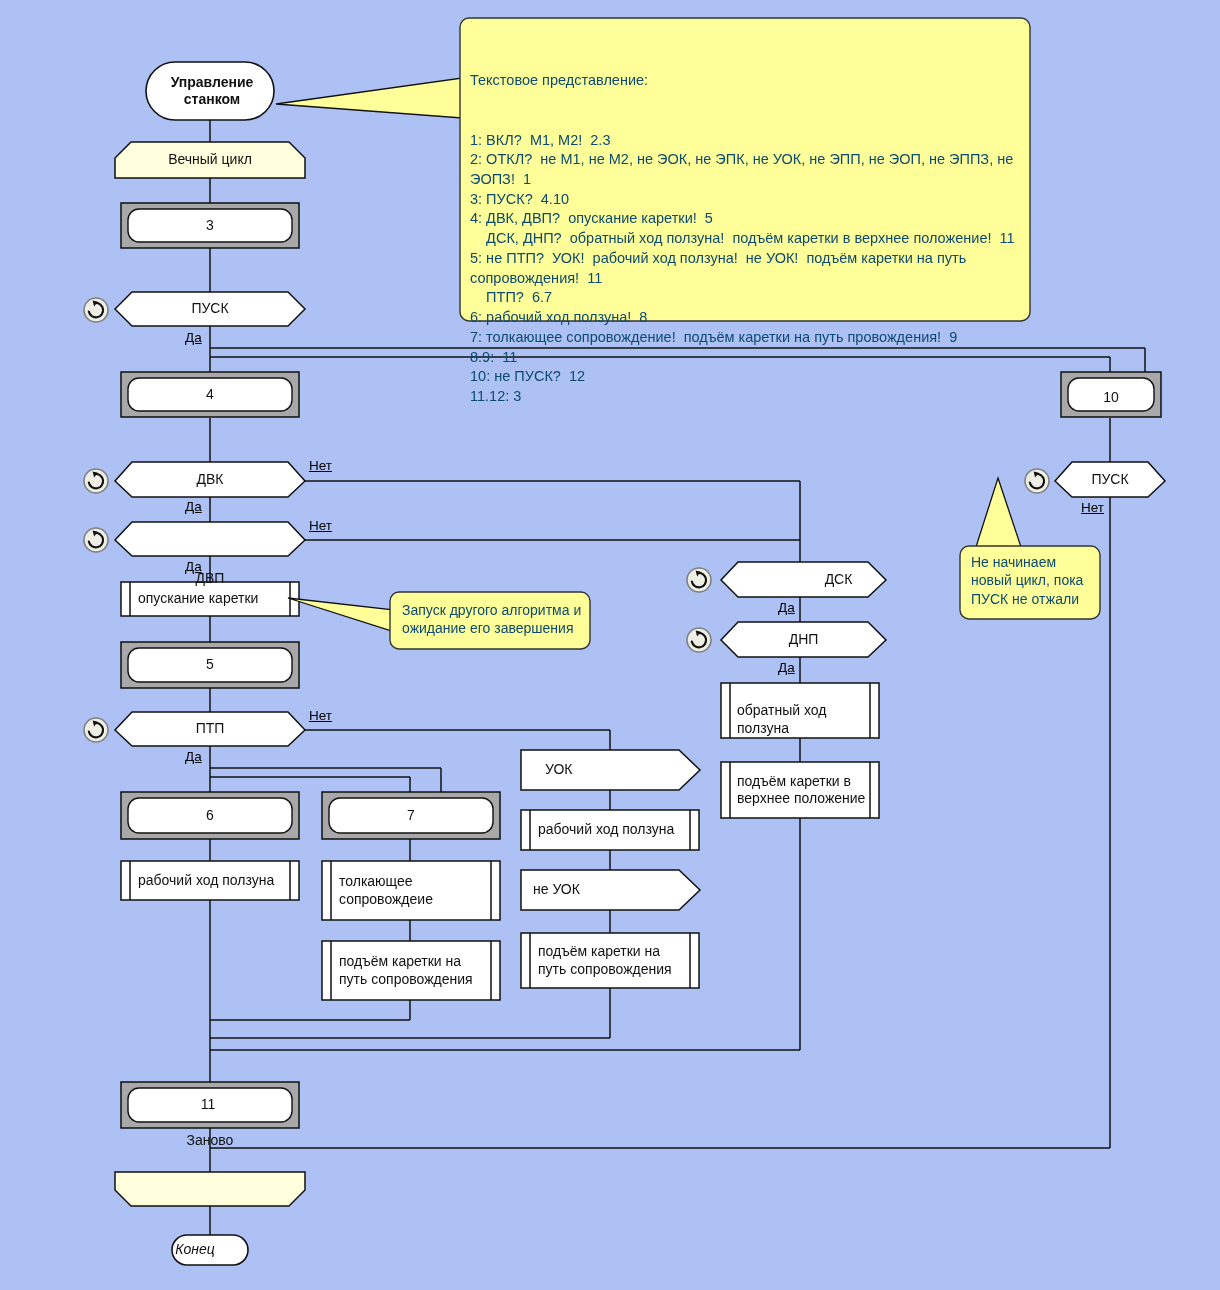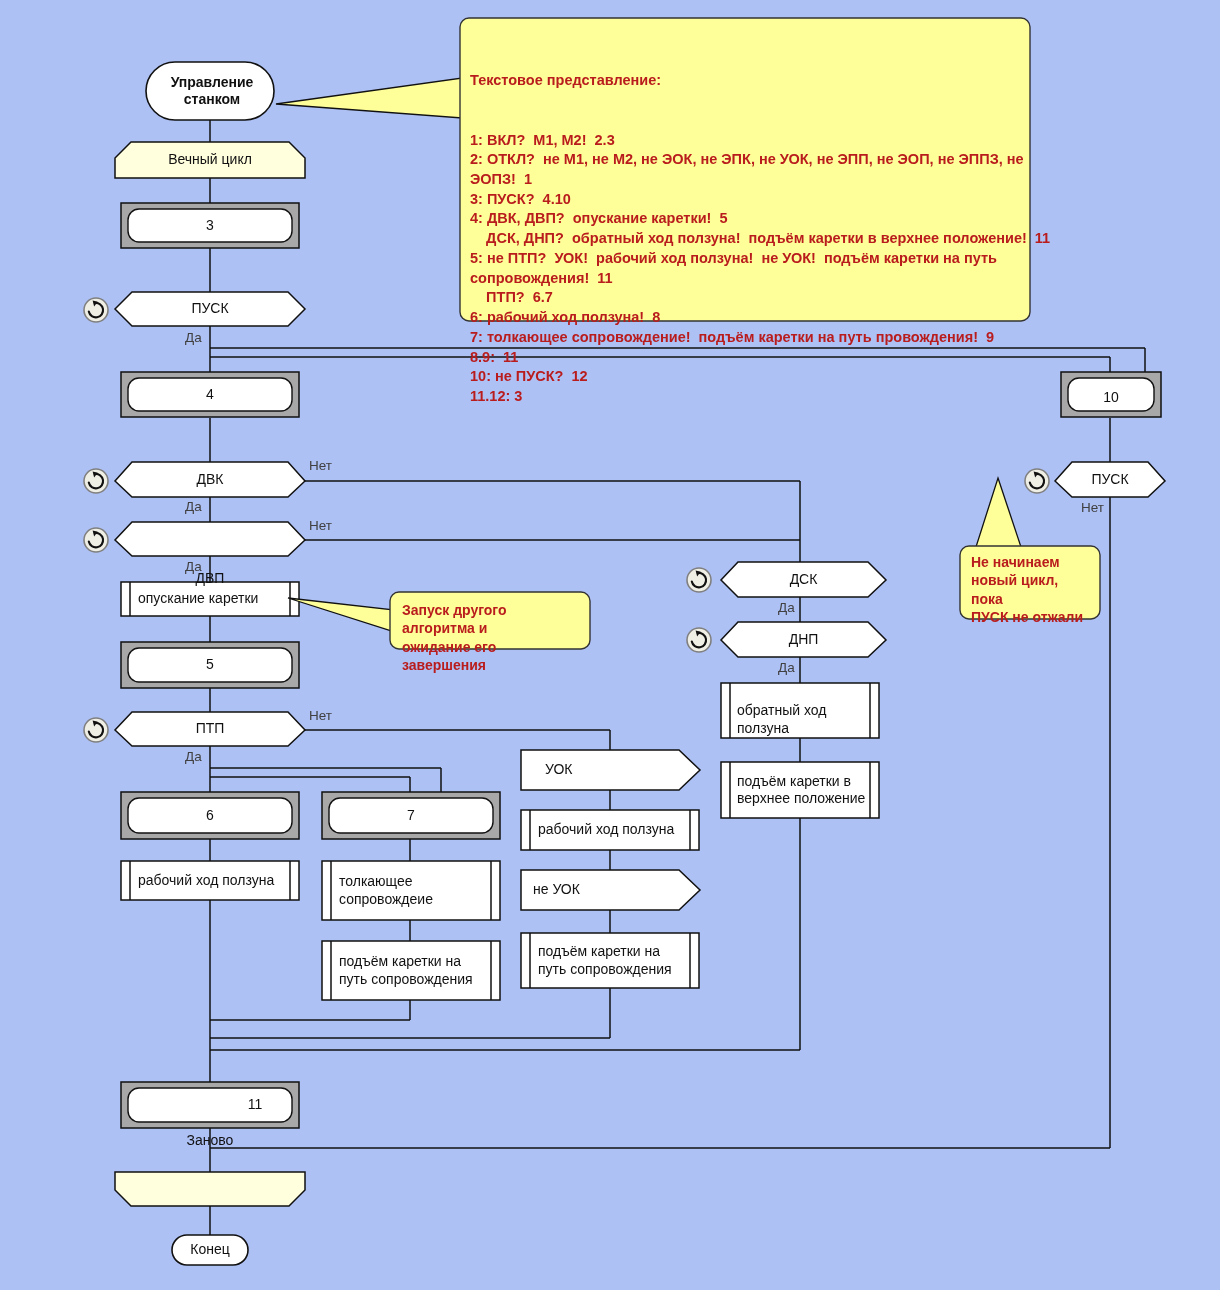--- a/index.html
+++ b/index.html
@@ -16,43 +16,43 @@
   }
   #canvas {
     position: absolute;
     inset: 0;
     width: 1220px;
     height: 1290px;
   }
   .lbl {
     position: absolute;
     font-size: 13.5px;
-    color: #404040;
+    color: #000000;
     white-space: nowrap;
+    text-decoration: underline;
   }
   
   .ntext {
     position: absolute;
     display: flex;
     align-items: center;
     color: #111;
     font-size: 14px;
     line-height: 1.25;
     pointer-events: none;
   }
   .ntext.center { justify-content: center; text-align: center; }
   .ntext.left   { justify-content: flex-start; text-align: left; }
   .ntext.bold   { font-weight: bold; }
   .note-text {
     position: absolute;
     font-size: 14px;
     line-height: 1.32;
-    color: #b91c1c;
+    color: #0c4a6e;
     white-space: pre-wrap;
-    font-weight: bold;
   }
   .note-text.big { font-size: 14.5px; line-height: 1.36; }
 </style>
 </head>
 <body>
 
 <svg id="canvas" xmlns="http://www.w3.org/2000/svg">
   <defs>
     <g id="loopmark">
       <circle cx="0" cy="0" r="12" fill="#f0efe6" stroke="#808080" stroke-width="1.6"></circle>
@@ -241,35 +241,35 @@
   <path d="M 288 598 L 395 610 L 395 632 Z" fill="#ffff99" stroke="#111" stroke-width="1.3"></path>
   <rect x="390" y="592" width="200" height="57" rx="9" ry="9" fill="#ffff99" stroke="#333" stroke-width="1.4"></rect>
 
   <path d="M 998 478 L 1022 550 L 975 550 Z" fill="#ffff99" stroke="#111" stroke-width="1.3"></path>
   <rect x="960" y="546" width="140" height="73" rx="9" ry="9" fill="#ffff99" stroke="#333" stroke-width="1.4"></rect>
 </svg>
 
 <div class="ntext center bold" style="left:148px;top:62px;width:128px;height:58px;">Управление станком</div>
 <div class="ntext center" style="left:115px;top:142px;width:190px;height:36px;">Вечный цикл</div>
 <div class="ntext center" style="left:115px;top:1124px;width:190px;height:34px;">Заново</div>
-<div class="ntext center" style="left:172px;top:1235px;width:76px;height:30px;">Конец</div>
+<div class="ntext center" style="left:157px;top:1235px;width:76px;height:30px;font-style:italic;">Конец</div>
 
 <div class="ntext center" style="left:128px;top:209px;width:164px;height:33px;">3</div>
 <div class="ntext center" style="left:128px;top:378px;width:164px;height:33px;">4</div>
 <div class="ntext center" style="left:128px;top:648px;width:164px;height:34px;">5</div>
 <div class="ntext center" style="left:128px;top:798px;width:164px;height:35px;">6</div>
 <div class="ntext center" style="left:329px;top:798px;width:164px;height:35px;">7</div>
 <div class="ntext center" style="left:1068px;top:378px;width:86px;height:39px;">10</div>
-<div class="ntext center" style="left:128px;top:1088px;width:176px;height:34px;padding-left:39px;">11</div>
+<div class="ntext center" style="left:120px;top:1088px;width:176px;height:34px;">11</div>
 
 <div class="ntext center" style="left:115px;top:292px;width:190px;height:34px;">ПУСК</div>
 <div class="ntext center" style="left:115px;top:462px;width:190px;height:35px;">ДВК</div>
 <div class="ntext center" style="left:115px;top:522px;width:190px;height:34px;margin-top:40px;">ДВП</div>
 <div class="ntext center" style="left:115px;top:712px;width:190px;height:34px;">ПТП</div>
-<div class="ntext center" style="left:721px;top:562px;width:165px;height:35px;">ДСК</div>
+<div class="ntext center" style="left:756px;top:562px;width:165px;height:35px;">ДСК</div>
 <div class="ntext center" style="left:721px;top:622px;width:165px;height:35px;">ДНП</div>
 <div class="ntext center" style="left:1055px;top:462px;width:110px;height:35px;">ПУСК</div>
 
 <div class="ntext left" style="left:138px;top:582px;width:150px;height:34px;">опускание каретки</div>
 <div class="ntext left" style="left:138px;top:861px;width:150px;height:39px;">рабочий ход ползуна</div>
 <div class="ntext left" style="left:339px;top:861px;width:150px;height:59px;">толкающее сопровождеие</div>
 <div class="ntext left" style="left:339px;top:941px;width:150px;height:59px;">подъём каретки на путь сопровождения</div>
 <div class="ntext left" style="left:538px;top:810px;width:150px;height:40px;">рабочий ход ползуна</div>
 <div class="ntext left" style="left:538px;top:933px;width:152px;height:55px;">подъём каретки на путь сопровождения</div>
 <div class="ntext left" style="left:737px;top:683px;width:130px;height:73px;">обратный ход ползуна</div>

